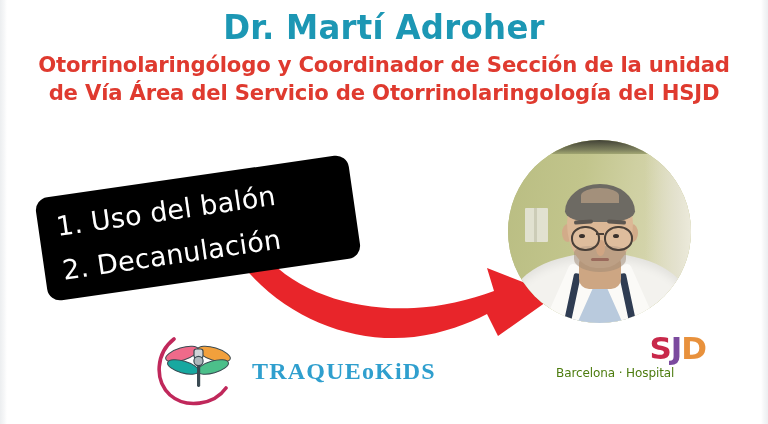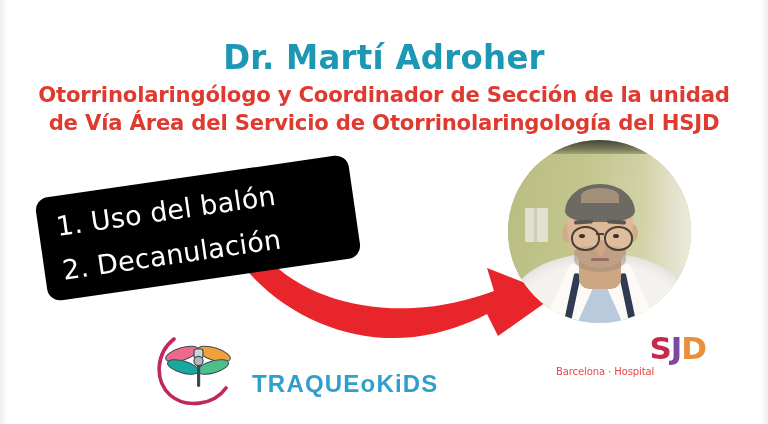--- a/index.html
+++ b/index.html
@@ -31,21 +31,20 @@
   }
 
   
   .title-block {
     position: absolute;
     left: 0;
     top: 10px;
     width: 768px;
     text-align: center;
     z-index: 20;
-    margin-top: 30px;
   }
   .doctor-name {
     font-family: "DejaVu Sans", sans-serif;
     font-size: 33px;
     font-weight: bold;
     letter-spacing: 0.3px;
     line-height: 1.08;
     margin: 0 0 5px 0;
     transform: scaleX(0.98);
   }
@@ -226,22 +225,22 @@
 
   
   .traqueo-logo {
     position: absolute;
     left: 152px; top: 326px;
     width: 92px; height: 80px;
     z-index: 25;
   }
   .traqueo-word {
     position: absolute;
-    left: 252px; top: 370px;
-    font-family: Liberation Sans, sans-serif;
+    left: 252px; top: 358px;
+    font-family: Liberation Serif, serif;
     font-size: 24px;
     font-weight: bold;
     letter-spacing: 1.2px;
     z-index: 25;
     white-space: nowrap;
   }
 
   
   .sjd-logo {
     position: absolute;
@@ -264,22 +263,22 @@
     font-family: "DejaVu Sans", sans-serif;
     font-size: 15px;
     font-weight: bold;
     color: #23232d;
     line-height: 1.1;
     letter-spacing: -0.3px;
     white-space: nowrap;
   }
   .sjd-sub {
     font-family: "DejaVu Sans", sans-serif;
-    font-size: 10px;
-    color: #ef4444;
+    font-size: 12px;
+    color: #4d7c0f;
     line-height: 1.25;
     letter-spacing: -0.1px;
     white-space: nowrap;
   }
 </style>
 </head>
 <body>
 
 <div id="slide">
 

